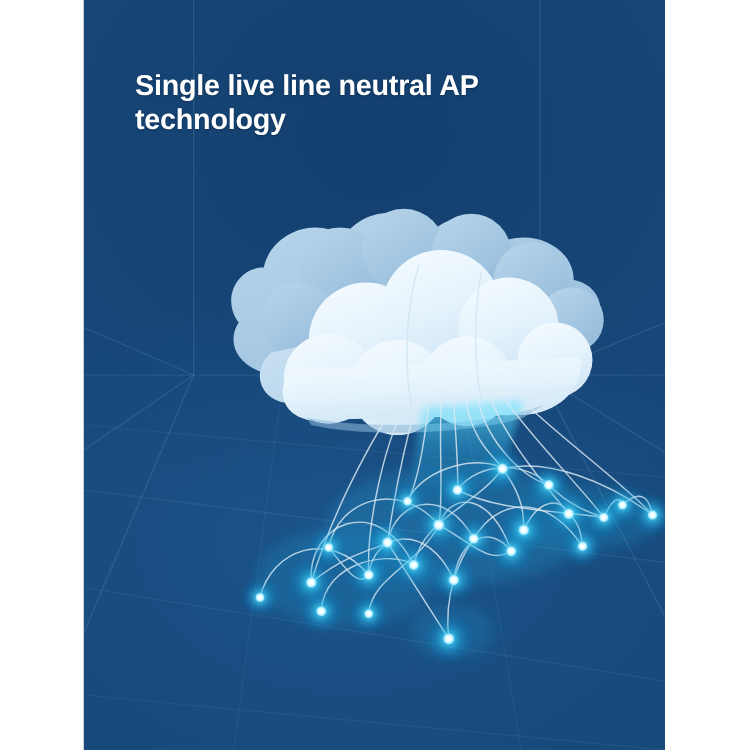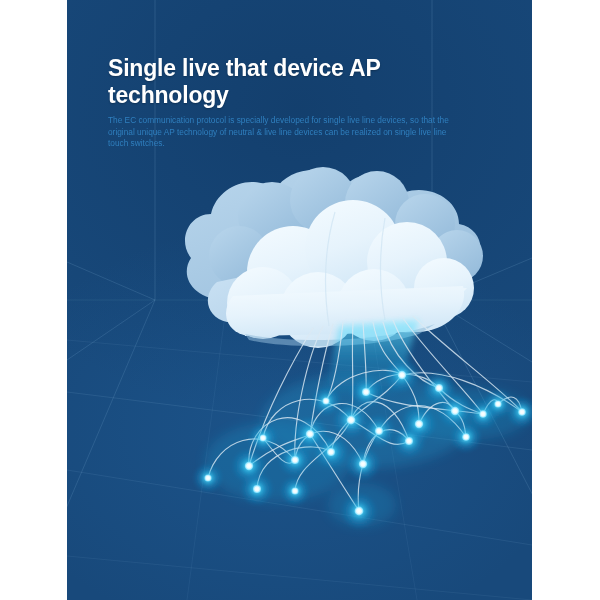--- a/index.html
+++ b/index.html
@@ -293,18 +293,17 @@
               <circle cx="228" cy="491" r="3.6" fill="url(#nodeCore)"></circle>
               <circle cx="292" cy="511" r="4.4" fill="url(#nodeCore)"></circle>
               <circle cx="399" cy="437" r="3.8" fill="url(#nodeCore)"></circle>
               <circle cx="431" cy="404" r="3.6" fill="url(#nodeCore)"></circle>
             </g>
         </g>
       </svg>
     </div>
 
     <div id="text-block">
-      <h1 id="poster-title">Single live that device AP technology</h1>
-      <p id="poster-subtitle">The EC communication protocol is specially developed for single live line devices, so that the original unique AP technology of neutral &amp; live line devices can be realized on single live line touch switches.</p>
+      <h1 id="poster-title">Single live line neutral AP technology</h1>
     </div>
 
   </div>
 </div>
 
 </body></html>

